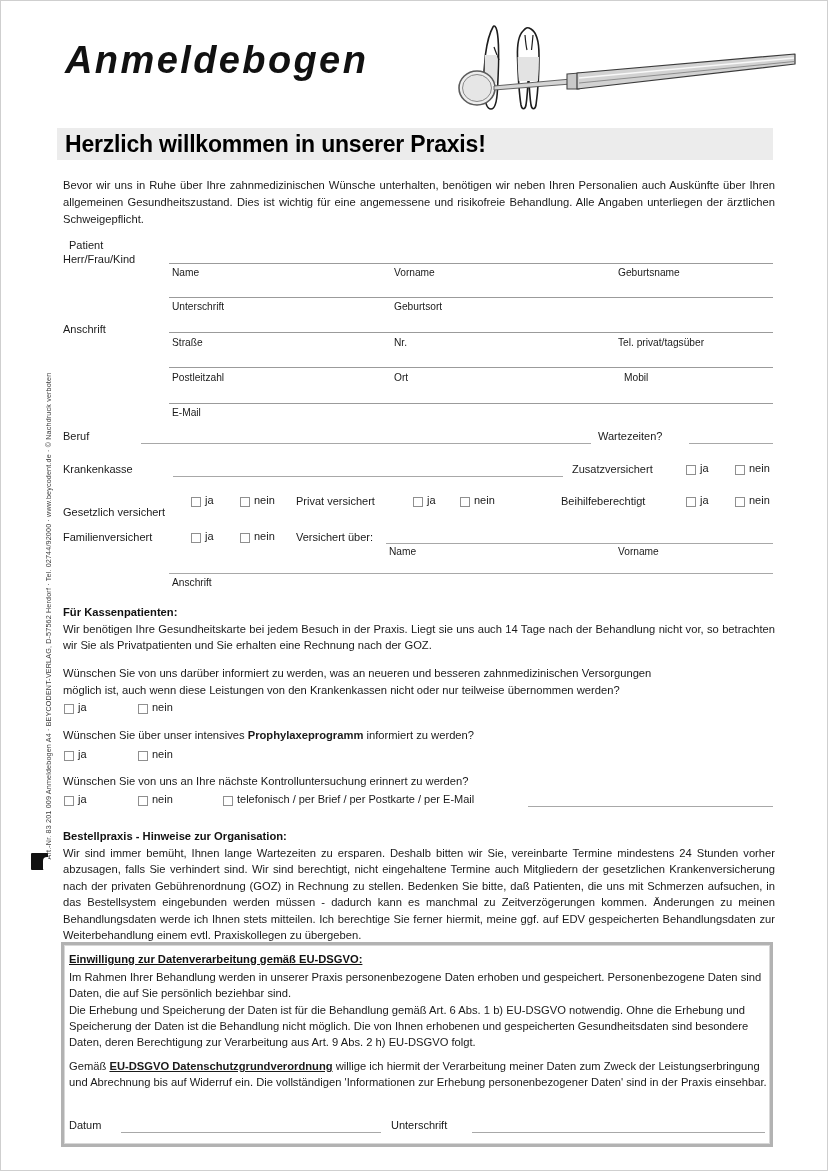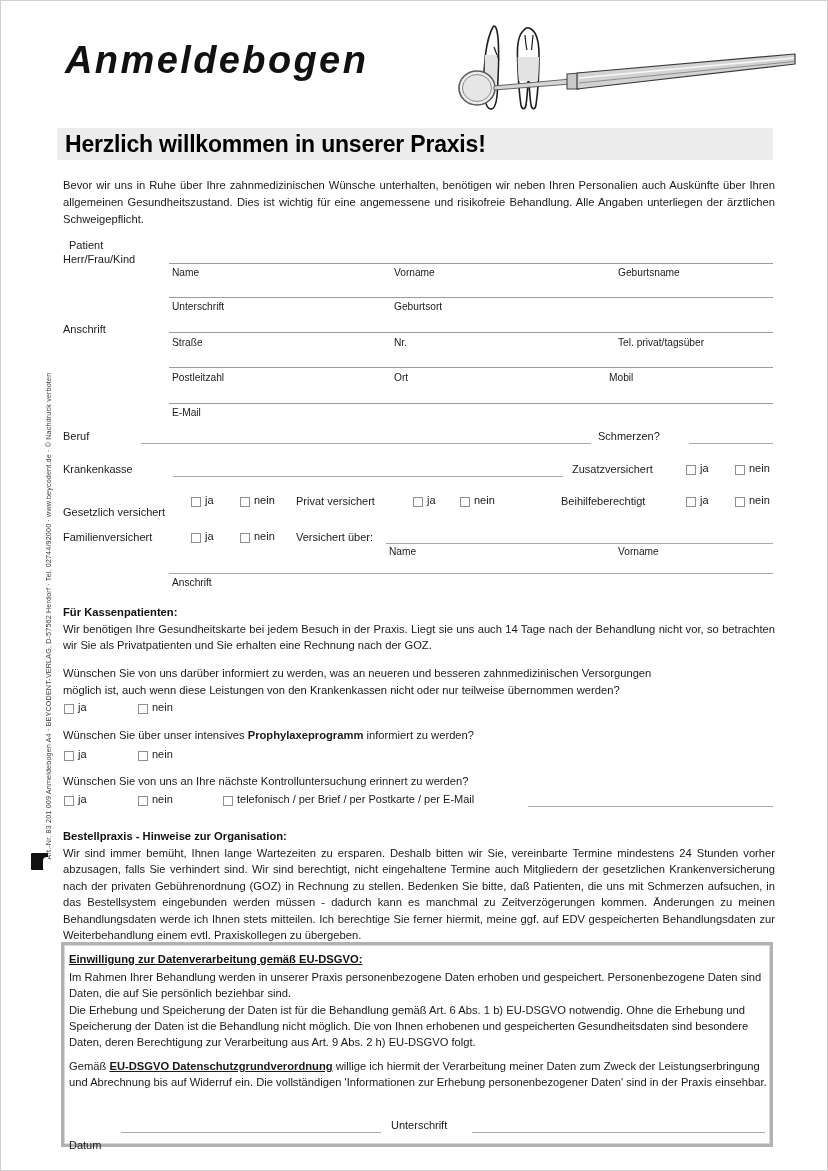--- a/index.html
+++ b/index.html
@@ -221,28 +221,28 @@
   <div class="lbl small" style="left:393px;top:300px;">Geburtsort</div>
 
   <div class="rule" style="left:168px;top:331px;width:604px;"></div>
   <div class="lbl small" style="left:171px;top:336px;">Straße</div>
   <div class="lbl small" style="left:393px;top:336px;">Nr.</div>
   <div class="lbl small" style="left:617px;top:336px;">Tel. privat/tagsüber</div>
 
   <div class="rule" style="left:168px;top:366px;width:604px;"></div>
   <div class="lbl small" style="left:171px;top:371px;">Postleitzahl</div>
   <div class="lbl small" style="left:393px;top:371px;">Ort</div>
-  <div class="lbl small" style="left:584px;top:371px;padding-left:24px;">Mobil</div>
+  <div class="lbl small" style="left:599px;top:371px;padding-left:24px;">Mobil</div>
 
   <div class="rule" style="left:168px;top:402px;width:604px;"></div>
   <div class="lbl small" style="left:171px;top:406px;">E-Mail</div>
 
   <div class="lbl" style="left:62px;top:429px;">Beruf</div>
   <div class="rule thin" style="left:140px;top:442px;width:450px;"></div>
-  <div class="lbl" style="left:597px;top:429px;">Schmerzen?</div>
+  <div class="lbl" style="left:597px;top:429px;">Wartezeiten?</div>
   <div class="rule thin" style="left:688px;top:442px;width:84px;"></div>
 
   <div class="lbl" style="left:62px;top:462px;">Krankenkasse</div>
   <div class="rule thin" style="left:172px;top:475px;width:390px;"></div>
   <div class="lbl" style="left:571px;top:462px;">Zusatzversichert</div>
   <div class="cb" style="left:685px;top:464px;"></div>
   <div class="lbl" style="left:699px;top:461px;">ja</div>
   <div class="cb" style="left:734px;top:464px;"></div>
   <div class="lbl" style="left:748px;top:461px;">nein</div>
 
@@ -314,19 +314,19 @@
     <div class="dsgvo-h">Einwilligung zur Datenverarbeitung gemäß EU-DSGVO:</div>
 
     <div class="dsgvo-p" style="left:5px;top:24px;width:700px;">Im Rahmen Ihrer Behandlung werden in unserer Praxis personenbezogene Daten erhoben und gespeichert. Personenbezogene Daten sind Daten, die auf Sie persönlich beziehbar sind.</div>
 
     <div class="dsgvo-p" style="left:5px;top:57px;width:700px;">Die Erhebung und Speicherung der Daten ist für die Behandlung gemäß Art. 6 Abs. 1 b) EU-DSGVO notwendig. Ohne die Erhebung und Speicherung der Daten ist die Behandlung nicht möglich. Die von Ihnen erhobenen und gespeicherten Gesundheitsdaten sind besondere Daten, deren Berechtigung zur Verarbeitung aus Art. 9 Abs. 2 h) EU-DSGVO folgt.</div>
 
     <div class="dsgvo-p" style="left:5px;top:113px;width:700px;">
       <span>Gemäß </span><span class="ul">EU-DSGVO Datenschutzgrundverordnung</span><span> willige ich hiermit der Verarbeitung meiner Daten zum Zweck der Leistungserbringung und Abrechnung bis auf Widerruf ein. Die vollständigen 'Informationen zur Erhebung personenbezogener Daten' sind in der Praxis einsehbar.</span>
     </div>
 
-    <div class="lbl" style="left:5px;top:174px;margin-top:20px;">Datum</div>
+    <div class="lbl" style="left:5px;top:174px;">Datum</div>
     <div class="rule thin" style="left:57px;top:187px;width:260px;"></div>
     <div class="lbl" style="left:327px;top:174px;">Unterschrift</div>
     <div class="rule thin" style="left:408px;top:187px;width:293px;"></div>
   </div>
 
 </div>
 
 </body></html>

